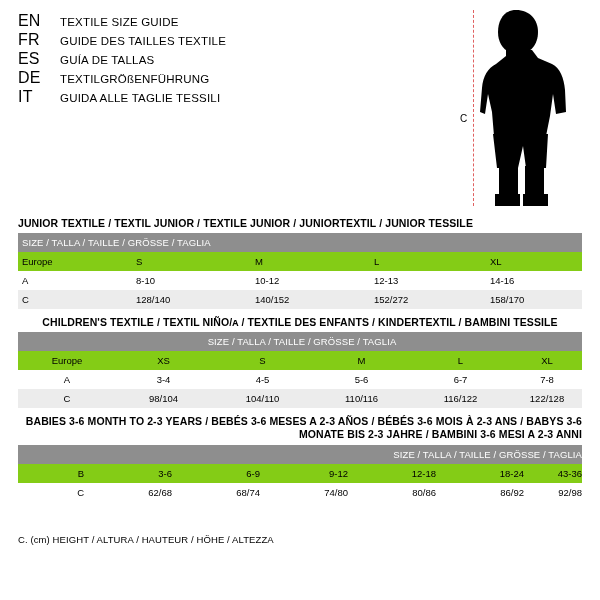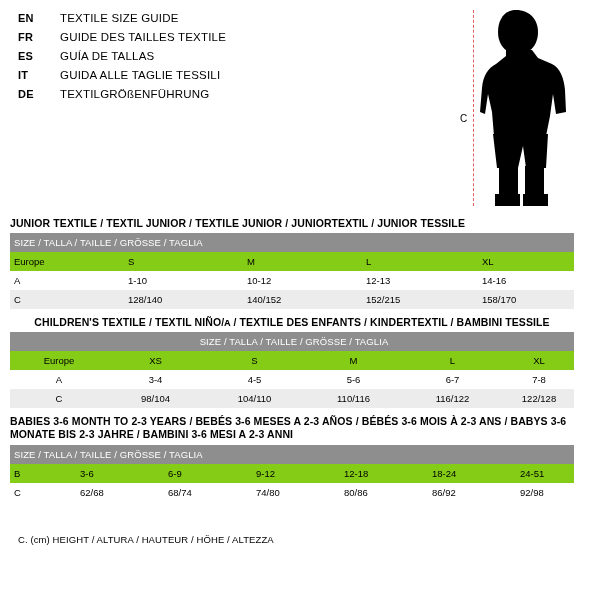--- a/index.html
+++ b/index.html
@@ -23,22 +23,22 @@
     top: 12px;
     width: 420px;
   }
   .lang-row {
     display: flex;
     align-items: baseline;
     height: 19px;
   }
   .lang-code {
     width: 42px;
-    font-size: 11px;
-    font-weight: bold;
+    font-size: 16px;
+    font-weight: normal;
     letter-spacing: 0.2px;
   }
   .lang-title {
     font-size: 11.5px;
     font-weight: normal;
     letter-spacing: 0.2px;
   }
 
   
   .figure-area {
@@ -68,21 +68,21 @@
     position: absolute;
     left: 30px;
     top: 0;
     width: 115px;
     height: 200px;
   }
 
   
   .section {
     position: absolute;
-    left: 10px;
+    left: 18px;
     width: 564px;
   }
   .section-title {
     font-size: 10.5px;
     font-weight: bold;
     padding: 3px 0 4px 0;
     letter-spacing: 0.1px;
   }
   .section-title.two-line {
     line-height: 13px;
@@ -139,26 +139,26 @@
   </div>
   <div class="lang-row">
     <div class="lang-code">FR</div>
     <div class="lang-title">GUIDE DES TAILLES TEXTILE</div>
   </div>
   <div class="lang-row">
     <div class="lang-code">ES</div>
     <div class="lang-title">GUÍA DE TALLAS</div>
   </div>
   <div class="lang-row">
+    <div class="lang-code">DE</div>
+    <div class="lang-title">TEXTILGRÖßENFÜHRUNG</div>
+  </div>
+  <div class="lang-row">
     <div class="lang-code">IT</div>
     <div class="lang-title">GUIDA ALLE TAGLIE TESSILI</div>
-  </div>
-  <div class="lang-row">
-    <div class="lang-code">DE</div>
-    <div class="lang-title">TEXTILGRÖßENFÜHRUNG</div>
   </div>
 </div>
 
 <div class="figure-area">
   <div class="dash-line"></div>
   <div class="c-label">C</div>
   <svg class="silhouette" viewBox="0 0 115 200">
     <g fill="#000000">
 
       <path d="M36 2 C24 2 18 12 18 24 C18 36 25 46 38 46 C51 46 58 36 58 24 C58 12 50 2 36 2 Z"></path>
@@ -185,30 +185,30 @@
       </tr>
       <tr class="sub-head">
         <td style="width:110px">Europe</td>
         <td style="width:115px">S</td>
         <td style="width:115px">M</td>
         <td style="width:112px">L</td>
         <td>XL</td>
       </tr>
       <tr class="data-row">
         <td>A</td>
-        <td>1-10</td>
+        <td>8-10</td>
         <td>10-12</td>
         <td>12-13</td>
         <td>14-16</td>
       </tr>
       <tr class="alt-row">
         <td>C</td>
         <td>128/140</td>
         <td>140/152</td>
-        <td>152/215</td>
+        <td>152/272</td>
         <td>158/170</td>
       </tr>
     </tbody>
   </table>
 </div>
 
 <div class="section" style="top: 313px; text-align: center;">
   <div class="section-title">CHILDREN'S TEXTILE / TEXTIL NIÑO/ᴀ / TEXTILE DES ENFANTS / KINDERTEXTIL / BAMBINI TESSILE</div>
   <table class="size-table">
     <tbody>
@@ -236,35 +236,35 @@
         <td>98/104</td>
         <td>104/110</td>
         <td>110/116</td>
         <td>116/122</td>
         <td>122/128</td>
       </tr>
     </tbody>
   </table>
 </div>
 
-<div class="section" style="top: 412px;">
+<div class="section" style="top: 412px; text-align: right;">
   <div class="section-title two-line">BABIES 3-6 MONTH TO 2-3 YEARS / BEBÉS 3-6 MESES A 2-3 AÑOS / BÉBÉS 3-6 MOIS À 2-3 ANS / BABYS 3-6 MONATE BIS 2-3 JAHRE / BAMBINI 3-6 MESI A 2-3 ANNI</div>
   <table class="size-table">
     <tbody>
       <tr class="head-row">
         <td colspan="7">SIZE / TALLA / TAILLE / GRÖSSE / TAGLIA</td>
       </tr>
       <tr class="sub-head">
         <td style="width:62px">B</td>
         <td style="width:84px">3-6</td>
         <td style="width:84px">6-9</td>
         <td style="width:84px">9-12</td>
         <td style="width:84px">12-18</td>
         <td style="width:84px">18-24</td>
-        <td>24-51</td>
+        <td>43-36</td>
       </tr>
       <tr class="data-row">
         <td>C</td>
         <td>62/68</td>
         <td>68/74</td>
         <td>74/80</td>
         <td>80/86</td>
         <td>86/92</td>
         <td>92/98</td>
       </tr>

